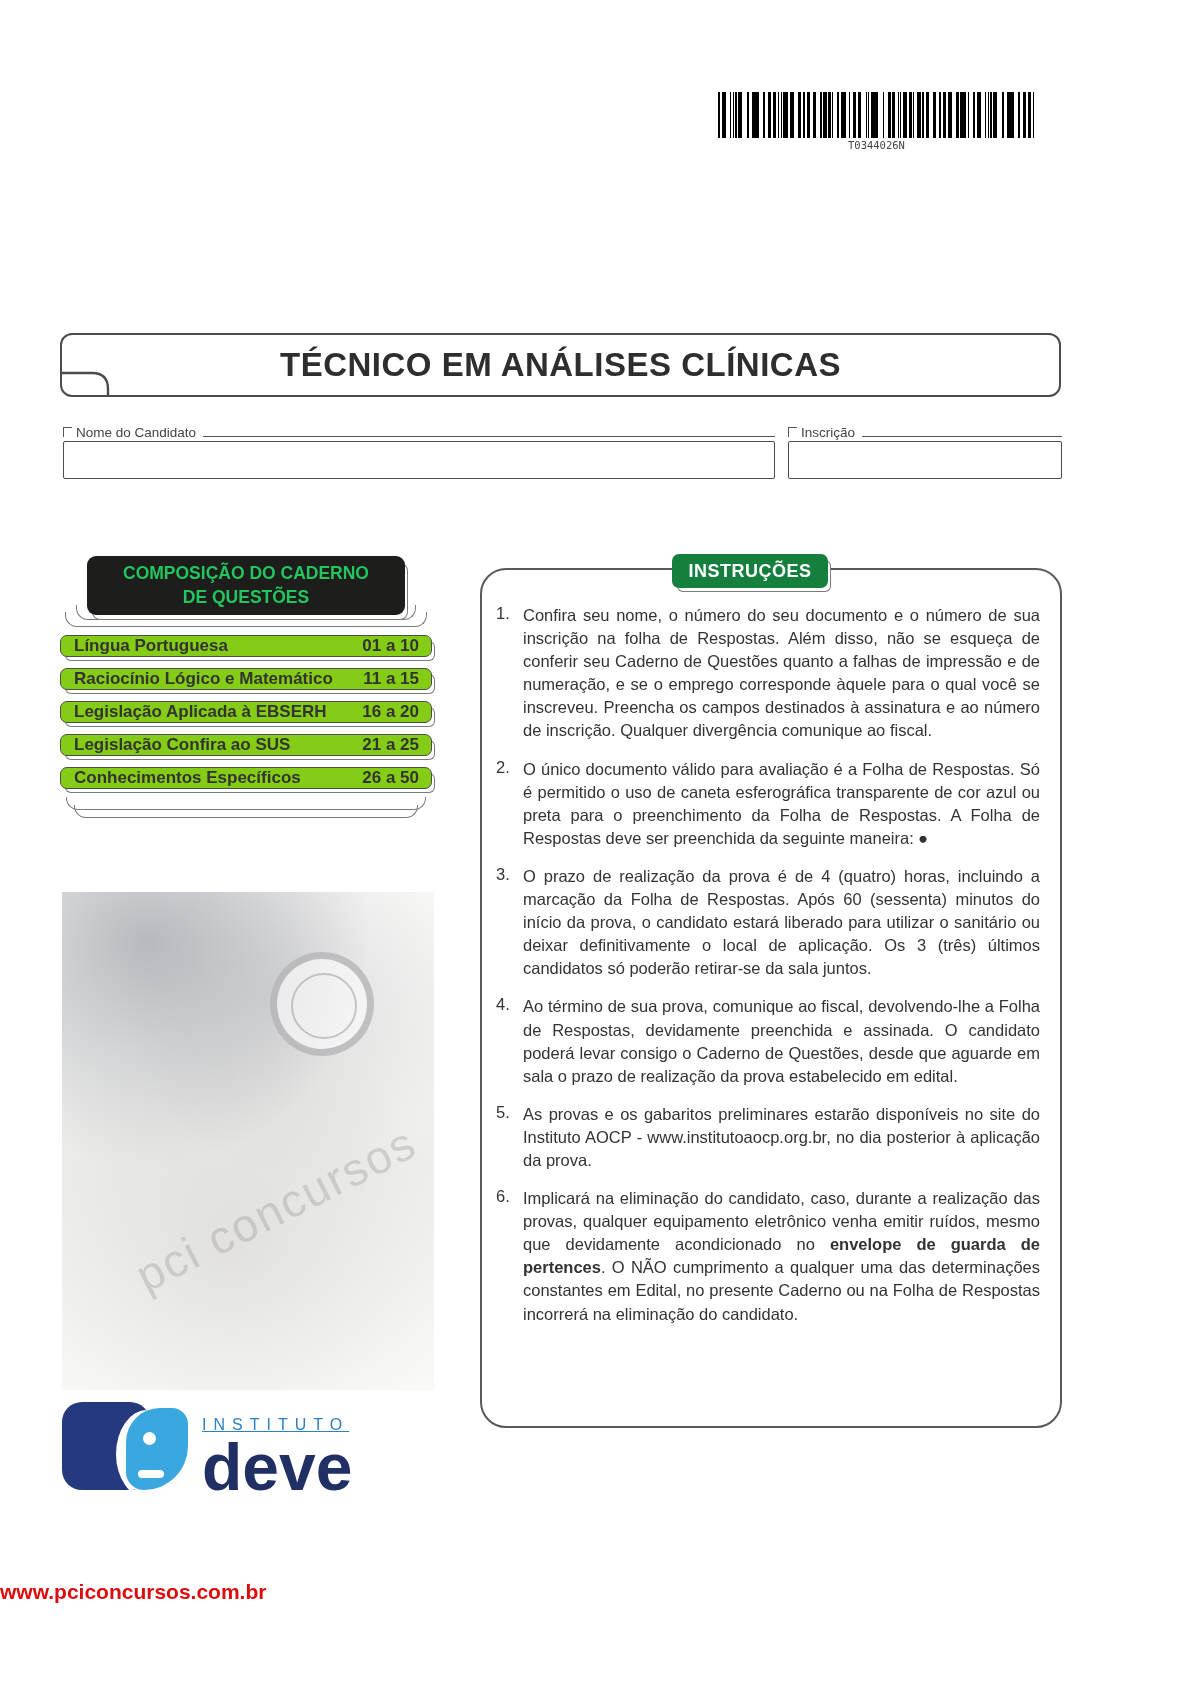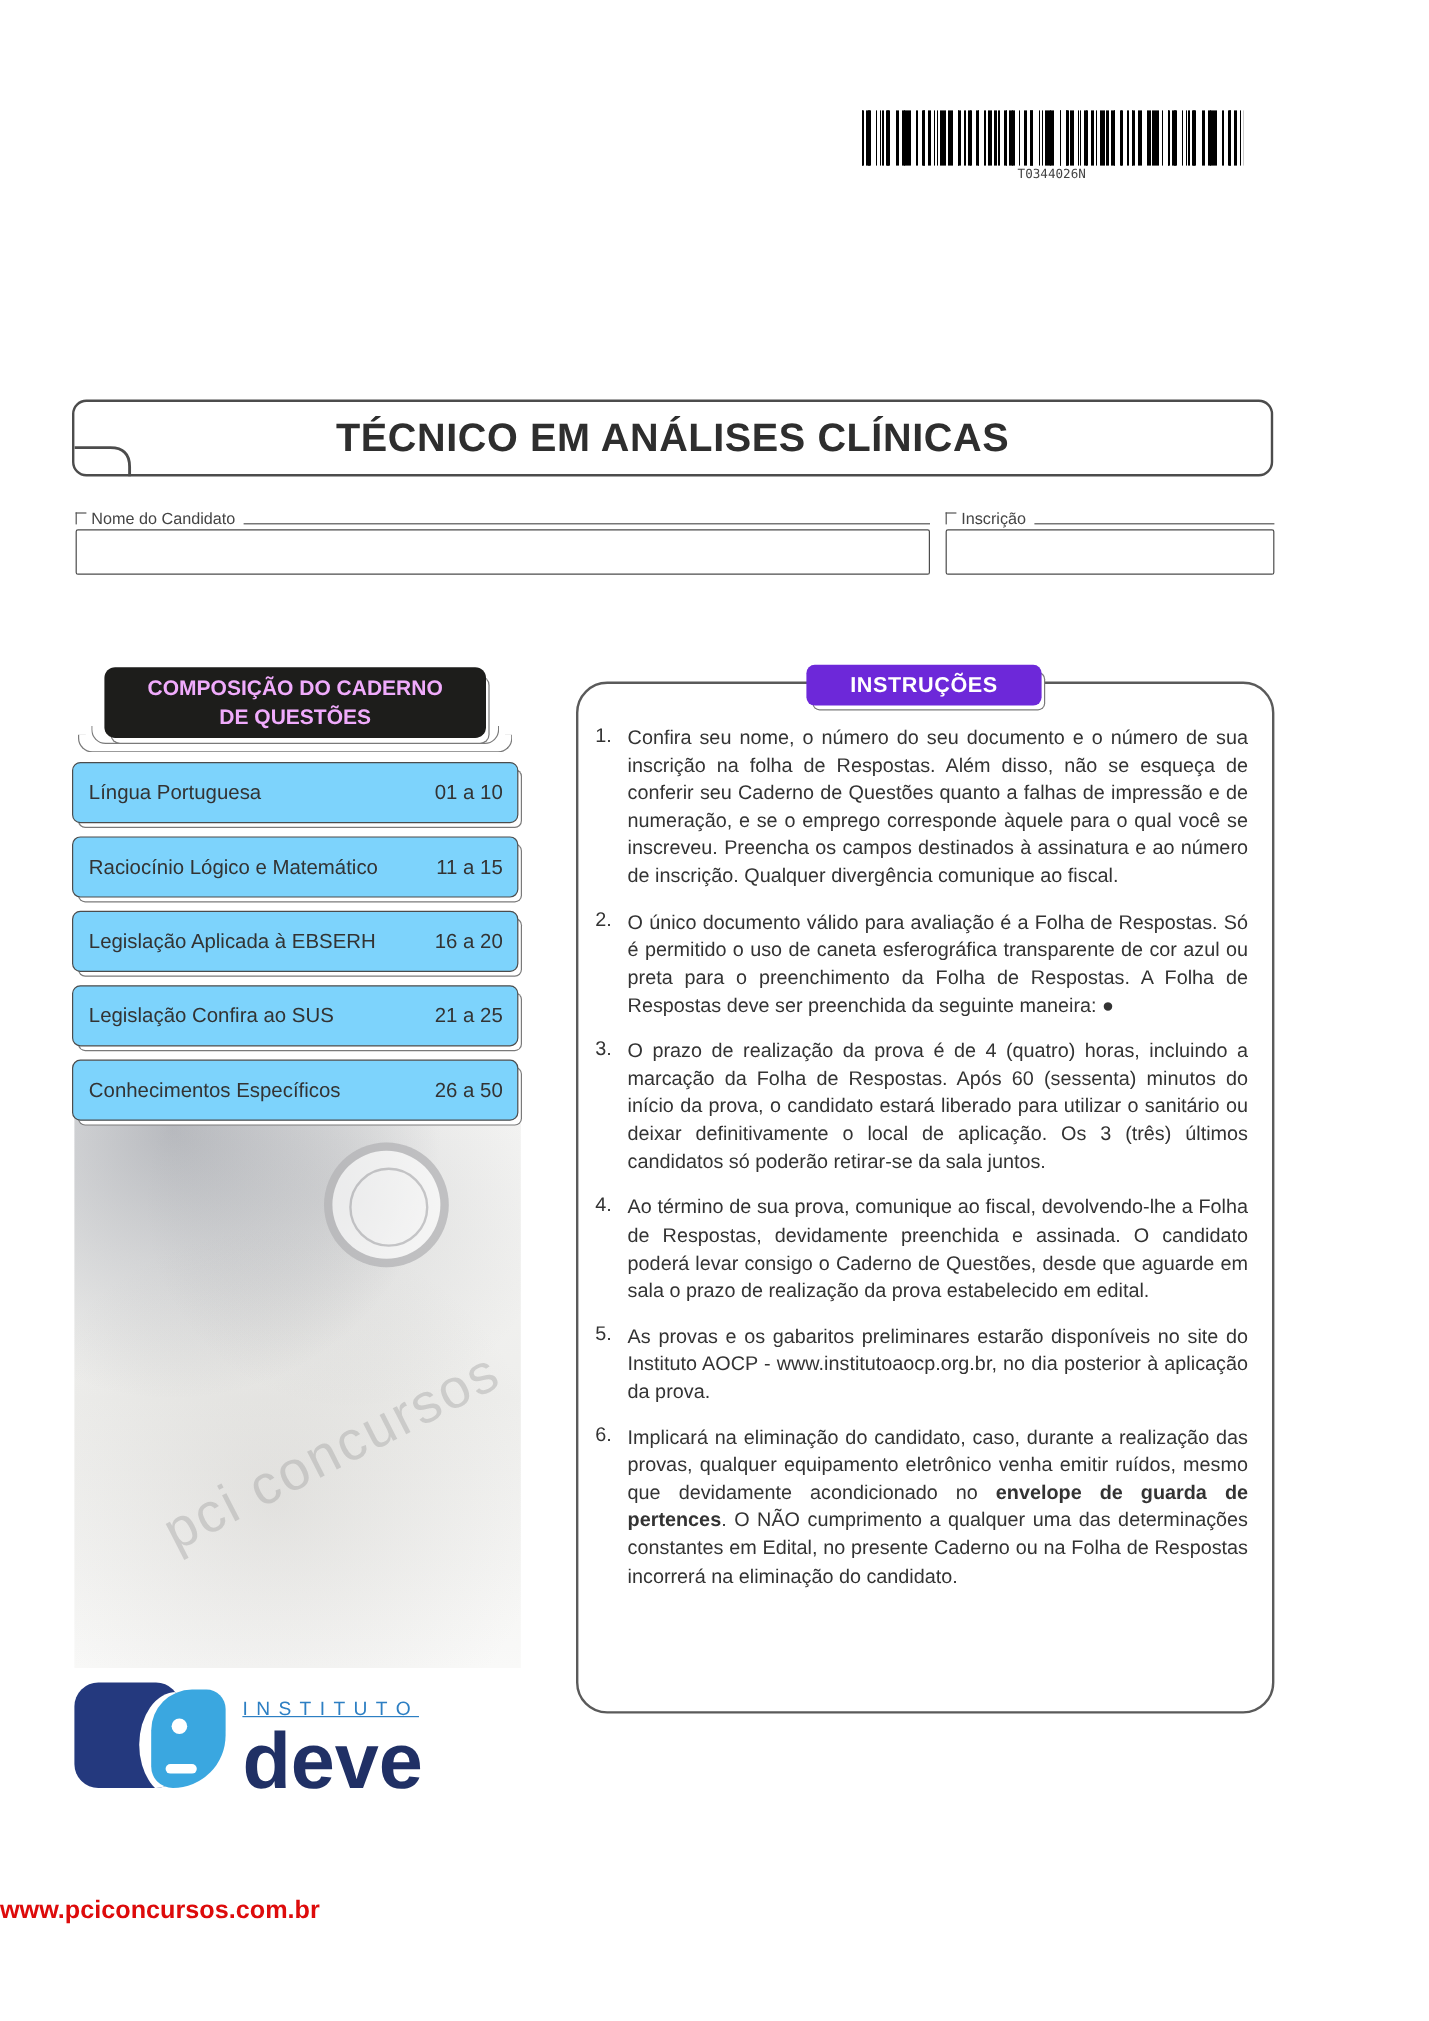--- a/index.html
+++ b/index.html
@@ -50,34 +50,35 @@
   .field-top { display:flex; align-items:flex-end; height:16px; }
   .field-tick { width:9px; height:10px; border-left:1.6px solid #555; border-top:1.6px solid #555; margin-bottom:-1px; }
   .field-label { font-size:13.5px; color:#444; padding:0 7px 0 4px; white-space:nowrap; position:relative; top:4px; }
   .field-line { flex:1; border-top:1.6px solid #555; margin-bottom:-1px; }
   .field-box { margin-top:5px; height:38px; border:1.6px solid #4c4c4c; border-radius:2px; background:#fff; }
 
   
   .comp { position:absolute; left:60px; top:556px; width:372px; }
   .comp-header {
     position:relative; z-index:3; margin:0 auto; width:318px; min-height:56px;
-    background:#1d1d1b; border-radius:9px; color:#f0abfc; text-align:center;
+    background:#1d1d1b; border-radius:9px; color:#22c55e; text-align:center;
     display:flex; flex-direction:column; justify-content:center;
     font-size:17.5px; font-weight:bold; line-height:1.35; padding:6px 4px;
     box-shadow: 4px 6px 0 -2px #fff, 4px 6px 0 -1px #7a7a7a;
   }
   .bracket { border:1.6px solid #7a7a7a; border-top:none; border-radius:0 0 12px 12px; position:relative; z-index:0; }
   .b-top1 { margin:-10px 16px 0; height:15px; }
   .b-top2 { margin:-8px 5px 0;  height:15px; }
   .comp-rows { position:relative; z-index:2; margin-top:8px; display:flex; flex-direction:column; gap:11px; }
   .comp-row {
-    position:relative; background:#7dd3fc; border:1.7px solid #4c4c4c; border-radius:7px;
-    height:51px; display:flex; align-items:center; justify-content:space-between;
+    position:relative; background:#84cc16; border:1.7px solid #4c4c4c; border-radius:7px;
+    height:22px; display:flex; align-items:center; justify-content:space-between;
     padding:0 12px 0 13px; font-size:17px; color:#333;
     box-shadow: 4px 5px 0 -2px #fff, 4px 5px 0 -1px #7a7a7a;
+    font-weight: bold;
   }
   .comp-row .range { font-size:17px; color:#333; white-space:nowrap; padding-left:8px; }
   .b-bot1 { margin:8px 6px 0;  height:13px; }
   .b-bot2 { margin:-5px 14px 0; height:13px; }
 
   
   .photo {
     position:absolute; left:62px; top:892px; width:372px; height:498px;
     background:
       radial-gradient(circle at 22% 10%, rgba(45,52,70,0.30), transparent 42%),
@@ -94,22 +95,22 @@
     transform:rotate(-27deg); font-size:46px; color:rgba(150,150,150,0.35);
     letter-spacing:2px; white-space:nowrap;
   }
 
   
   .inst-outline {
     position:absolute; left:480px; top:568px; width:582px; height:860px;
     border:2px solid #5a5a5a; border-radius:26px;
   }
   .inst-header {
-    position:absolute; left:672px; top:554px; width:196px; height:34px; z-index:3;
-    background:#6d28d9; border-radius:7px; color:#fff; font-weight:bold; font-size:18px;
+    position:absolute; left:672px; top:554px; width:156px; height:34px; z-index:3;
+    background:#15803d; border-radius:7px; color:#fff; font-weight:bold; font-size:18px;
     display:flex; align-items:center; justify-content:center; letter-spacing:0.5px;
     box-shadow: 4px 5px 0 -2px #fff, 4px 5px 0 -1px #7a7a7a;
   }
   .inst-items { position:absolute; left:480px; top:600px; width:582px; padding:4px 22px 0 16px; }
   .inst-item { display:flex; margin-bottom:15px; }
   .inst-num { width:27px; flex:0 0 27px; font-size:16.5px; color:#333; padding-top:0; }
   .inst-text { flex:1; text-align:justify; font-size:16.5px; line-height:1.4; color:#333; }
   .inst-text .b { font-weight:bold; }
 
   

